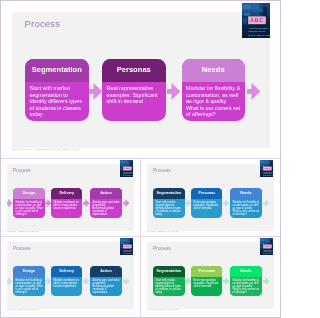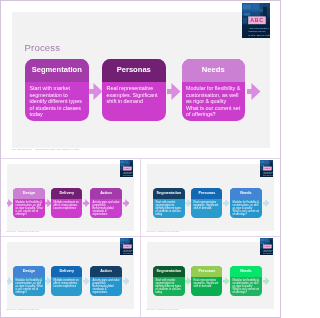--- a/index.html
+++ b/index.html
@@ -1,20 +1,20 @@
 <!DOCTYPE html>
 <html><head>
 <meta charset="utf-8">
 <style>
   html,body{margin:0;padding:0;background:#fff;}
   body{width:281px;height:318px;font-family:"Liberation Sans",sans-serif;overflow:hidden;position:relative;}
   .panel{position:absolute;background:#fff;box-sizing:border-box;border:1px solid #e3d8e7;overflow:hidden;}
   .page-frame{position:absolute;left:0;top:0;width:281px;height:318px;box-sizing:border-box;border:1px solid #d2c4da;pointer-events:none;}
   .slide{position:absolute;background:#f2f2f2;overflow:hidden;}
-  .sl-title{position:absolute;color:#9d7fa8;white-space:nowrap;margin-top:24px;}
+  .sl-title{position:absolute;color:#9d7fa8;white-space:nowrap;}
   .box{position:absolute;overflow:hidden;}
   .hd{position:absolute;left:0;right:0;top:0;color:#fff;font-weight:bold;text-align:center;
       display:flex;align-items:center;justify-content:center;box-sizing:border-box;}
   .bd{position:absolute;bottom:0;color:#fdf6fb;white-space:pre-line;}
   .arrow{position:absolute;}
   .arrow svg{width:100%;height:100%;display:block;}
   .footer{position:absolute;color:#b9aec0;white-space:nowrap;}
   .timg{position:absolute;overflow:hidden;background:#0c2344;}
   .tsvg{width:100%;height:100%;display:block;}
   .tlogo{font-family:"Liberation Sans",sans-serif;font-size:5.2px;font-weight:bold;fill:#c52f7a;letter-spacing:.8px;}

